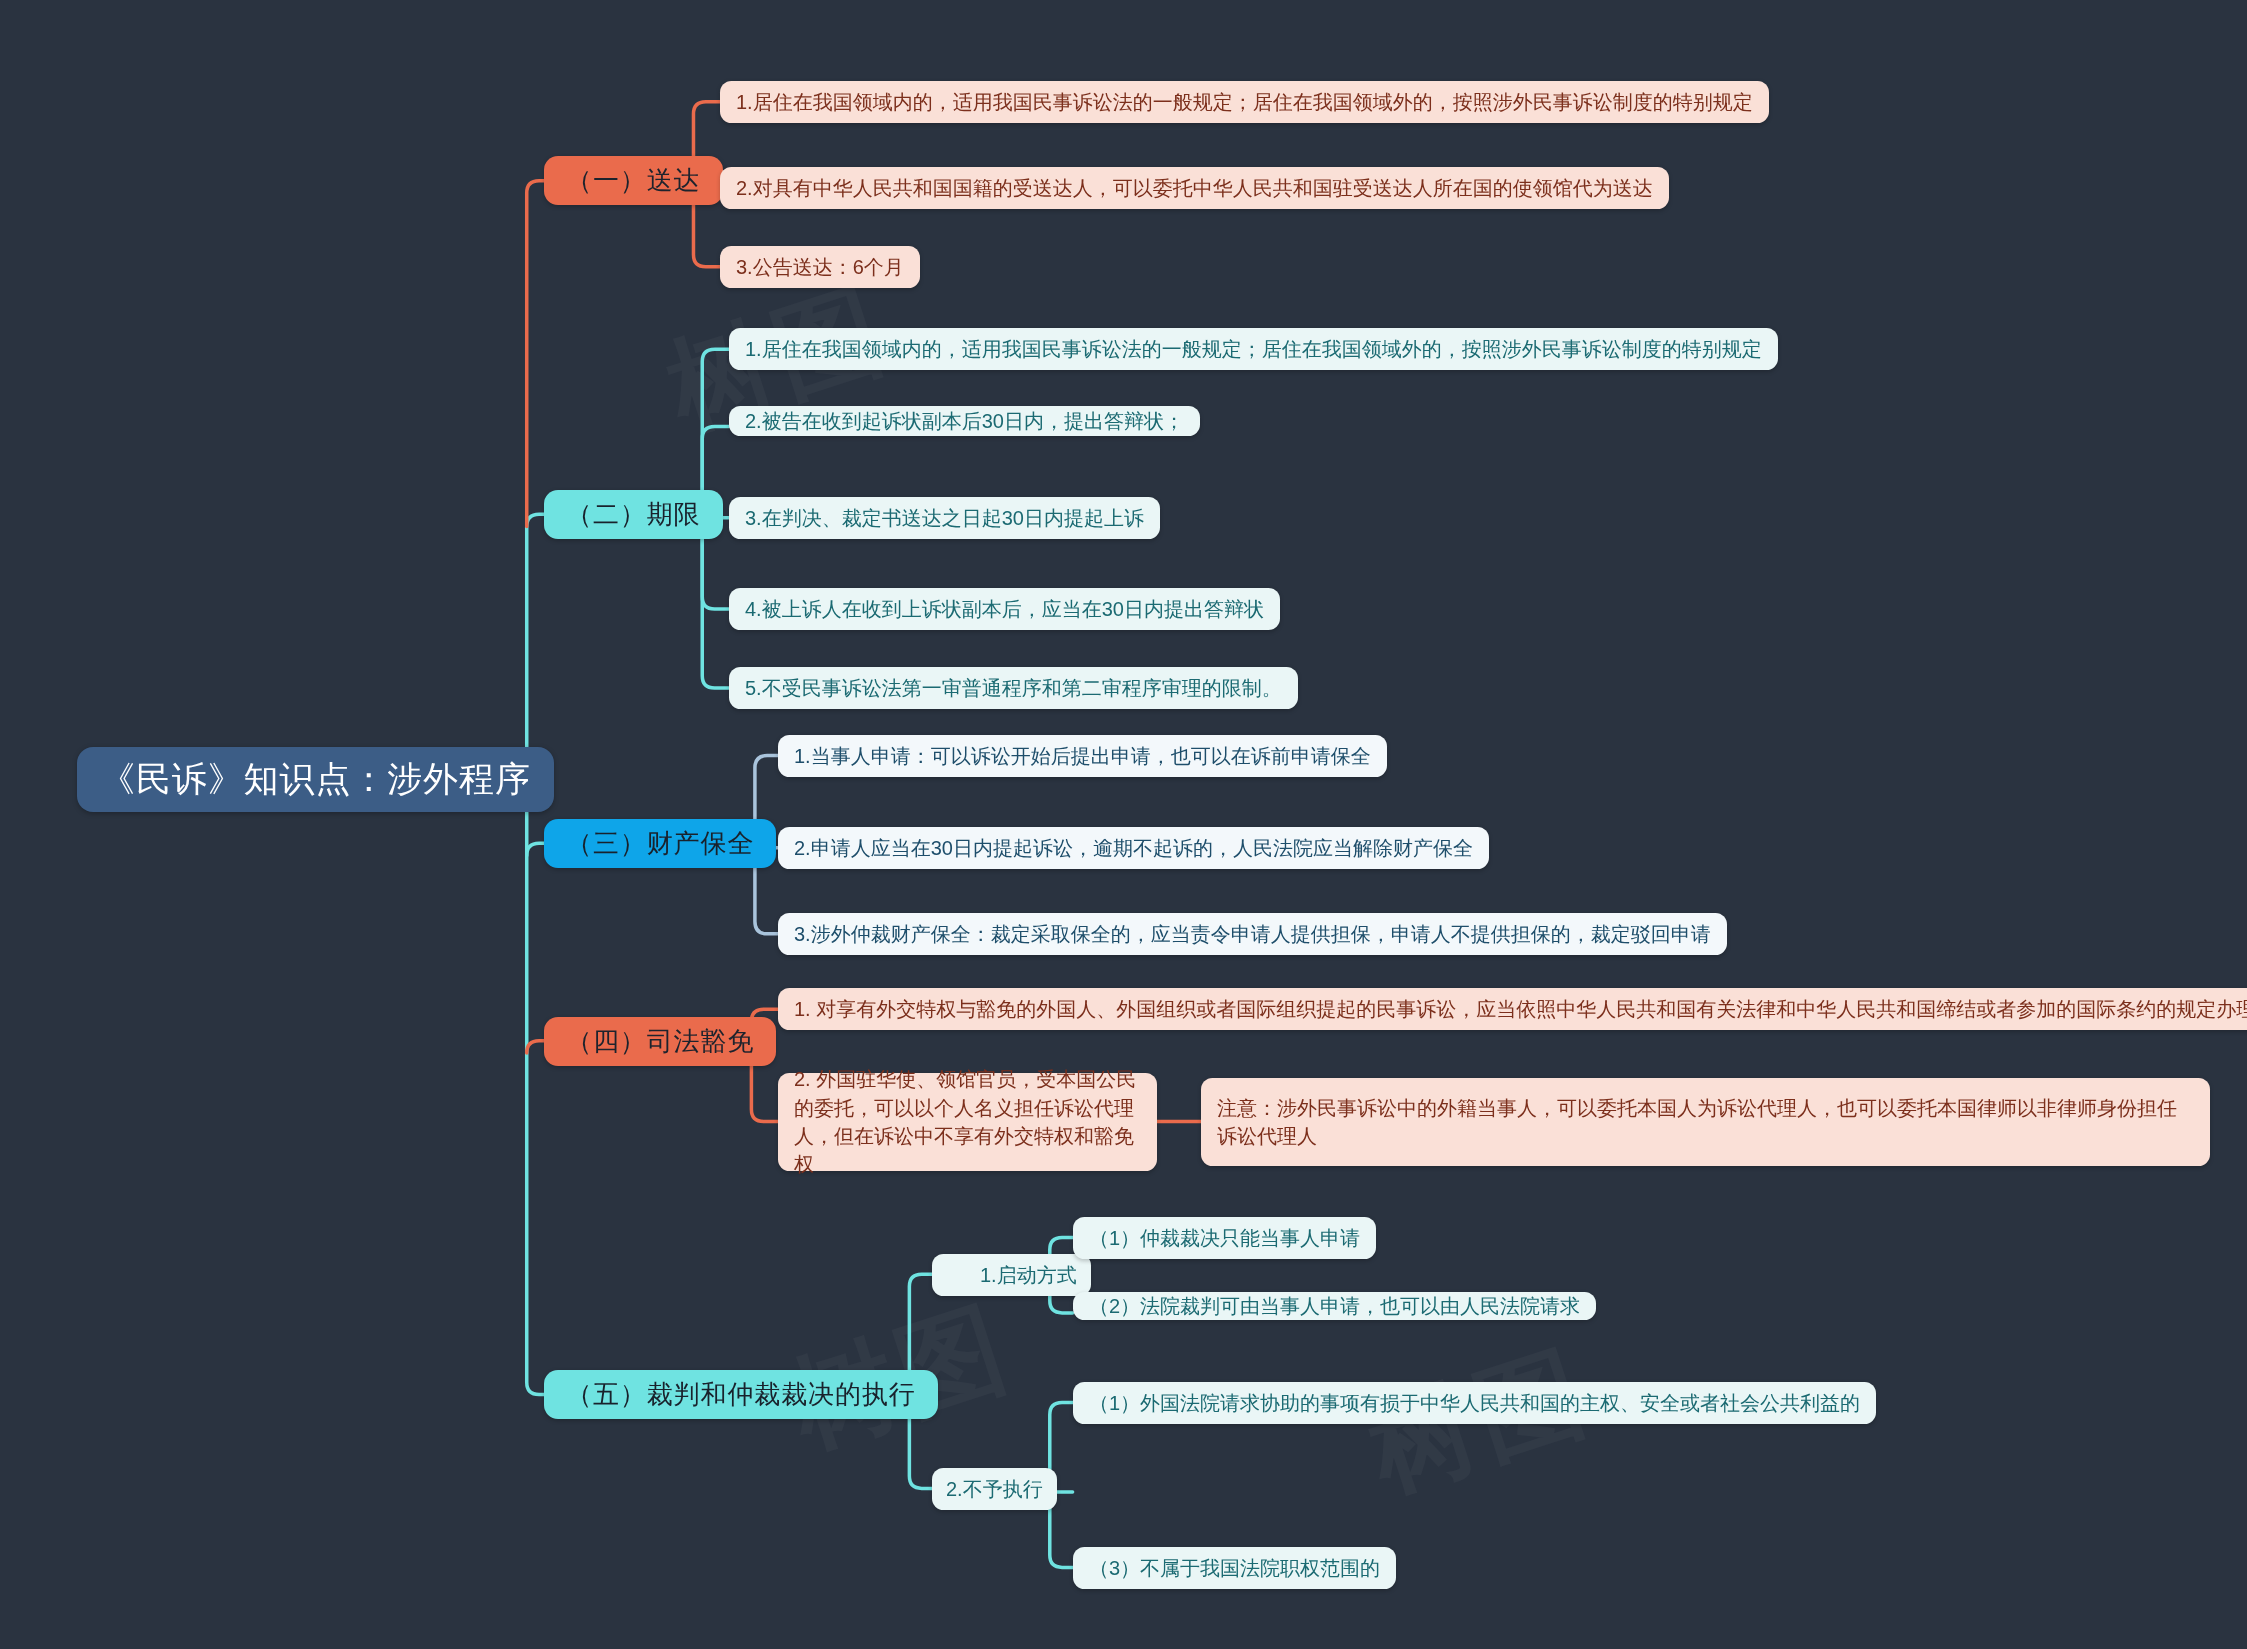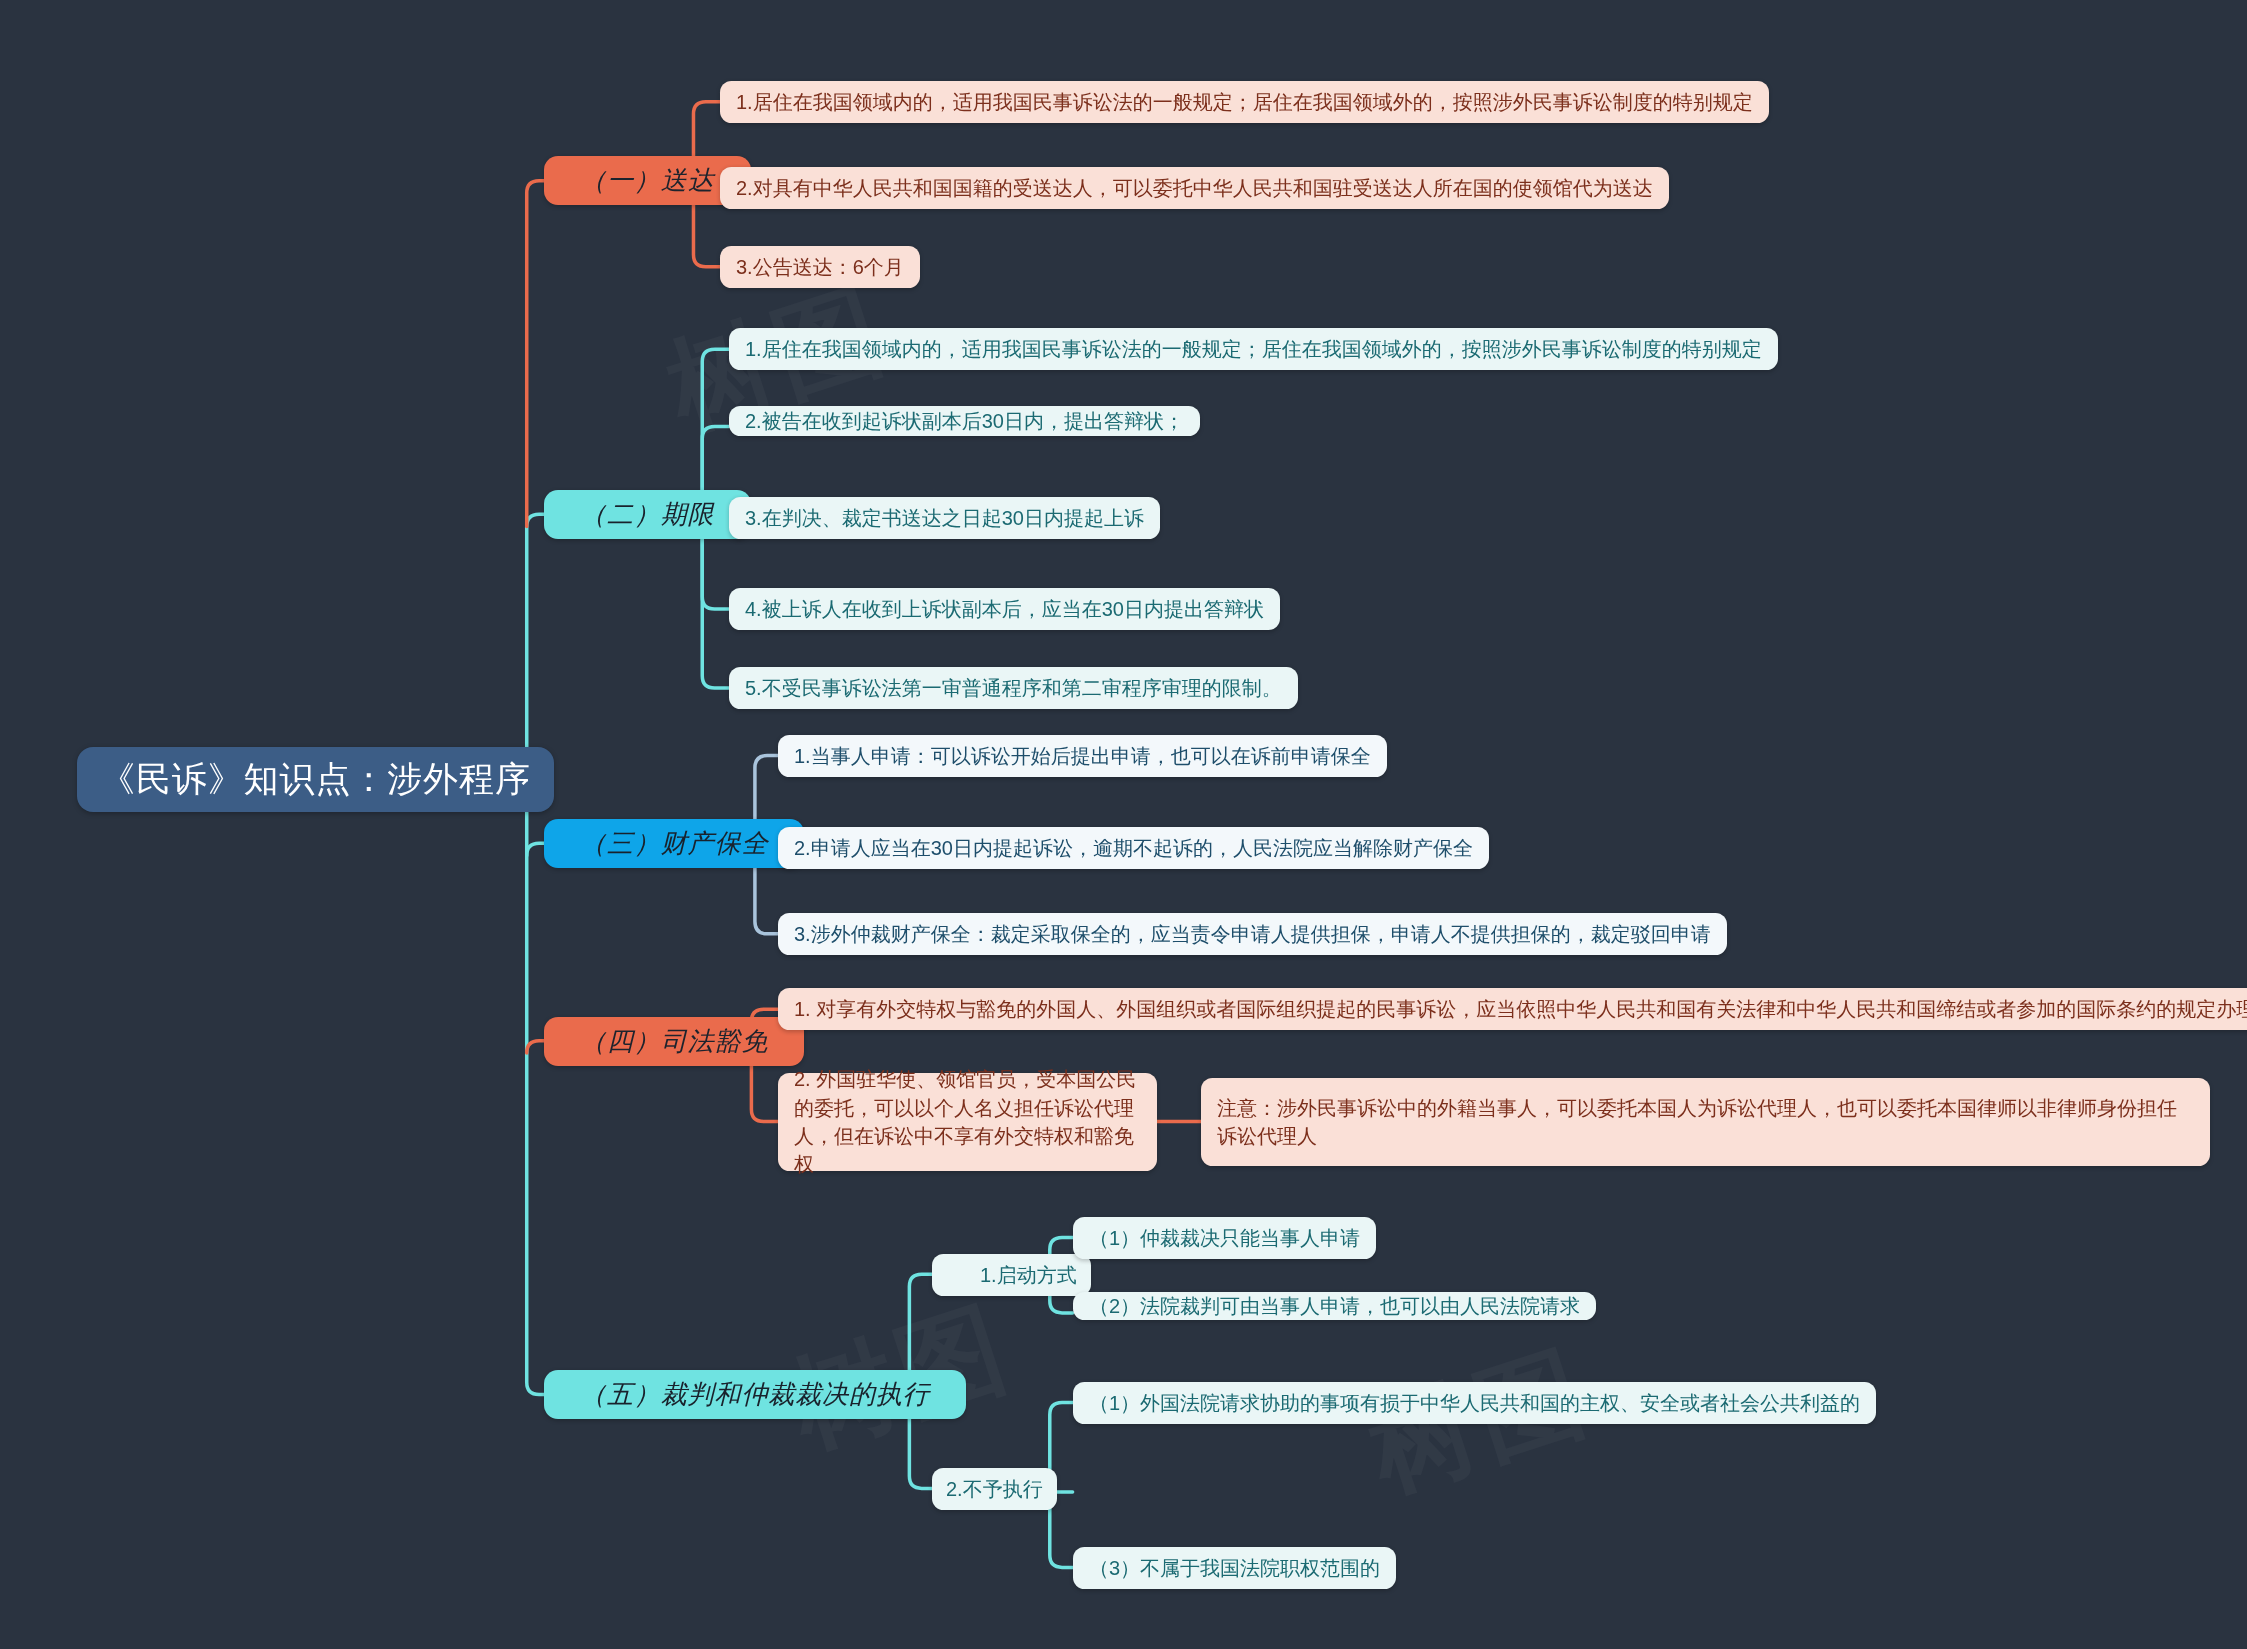--- a/index.html
+++ b/index.html
@@ -58,25 +58,24 @@
     font-size: 35px;
     border-radius: 16px;
     padding: 12px 23px;
     letter-spacing: 0.9px;
     box-shadow: 0 1.8px 5.3px rgba(0,0,0,0.25);
   }
 
   
   .branch {
     font-size: 26px;
-    padding: 0 36px;
+    padding: 0 22px;
     border-radius: 14px;
     letter-spacing: 0.9px;
     box-shadow: 0 1.8px 4.4px rgba(0,0,0,0.22);
-    font-style: italic;
   }
   .branch.orange { background: #ea6b4c; color: #1d232d; }
   .branch.cyan   { background: #6fe3e1; color: #19222c; }
   .branch.steel  { background: #0ea5e9; color: #19222c; }
 
   
   .leaf {
     font-size: 20px;
     padding: 0 16px;
     border-radius: 11.4px;

